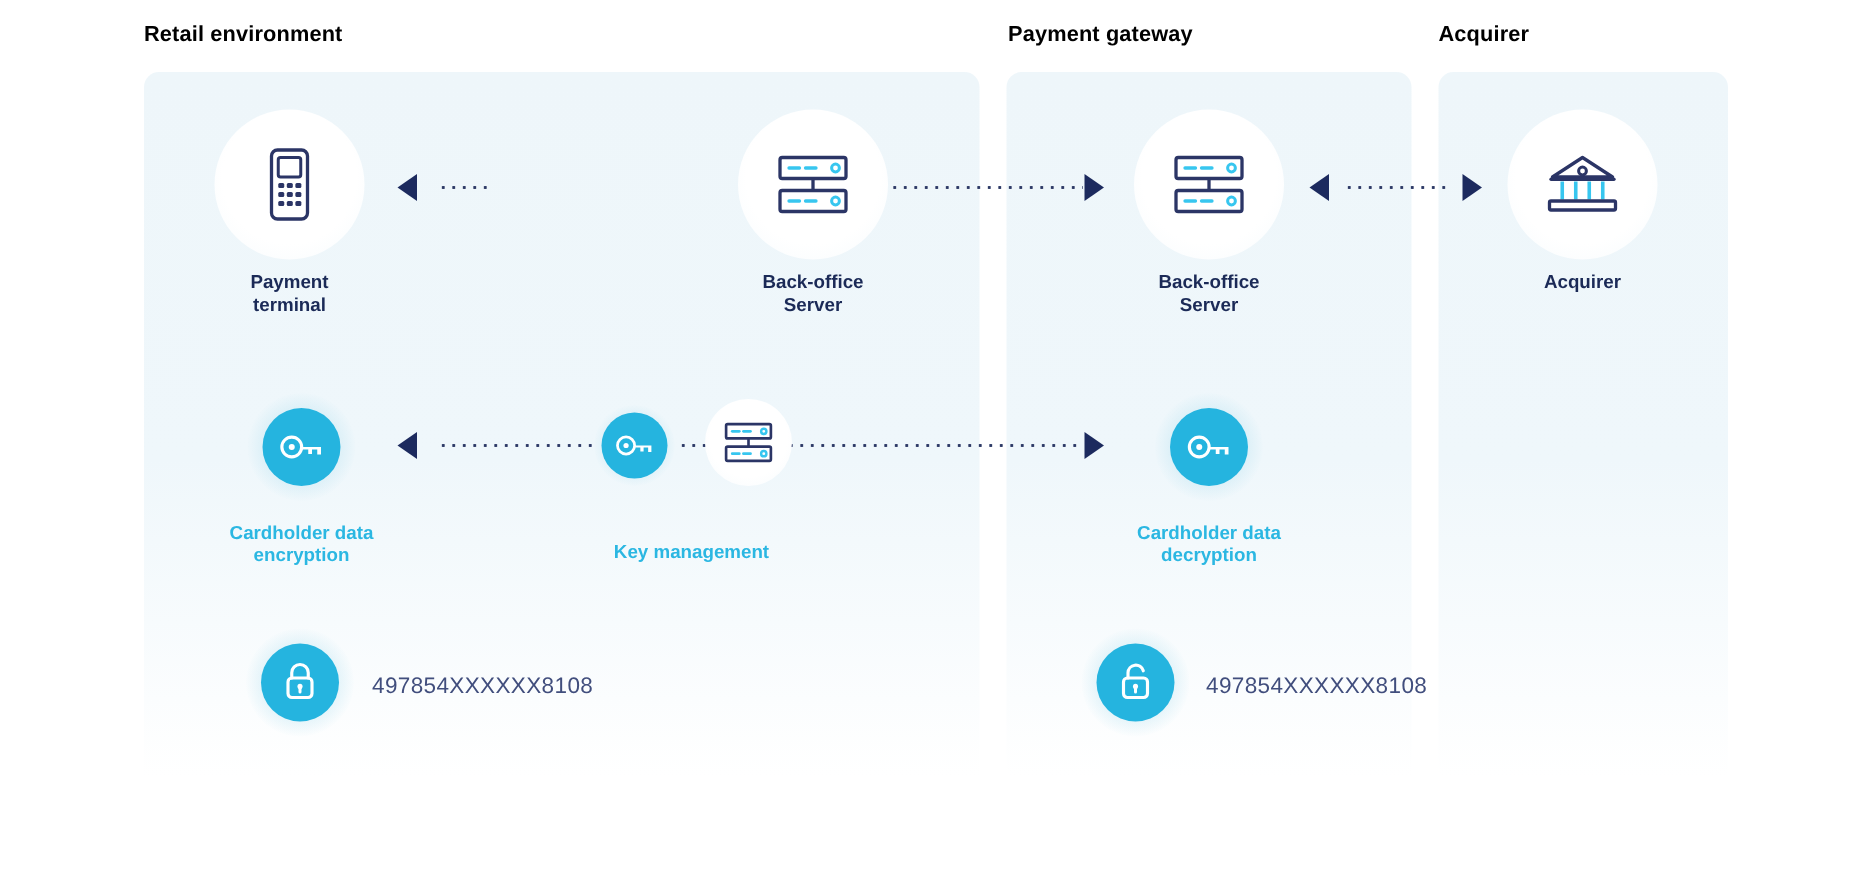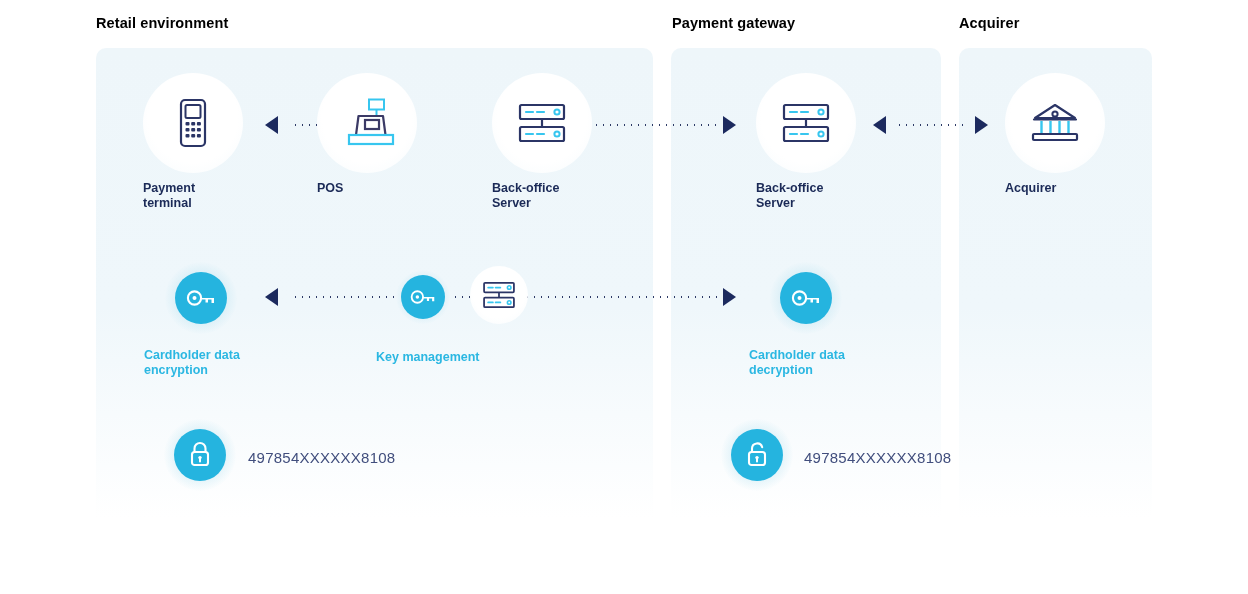--- a/index.html
+++ b/index.html
@@ -26,21 +26,21 @@
     position: absolute;
     top: 48px;
     border-radius: 10px 10px 0 0;
     background: linear-gradient(180deg, #eef6fa 0%, #eff7fb 55%, #f7fbfd 78%, #ffffff 100%);
   }
   .panel.p1 { left: 96px;  width: 557px; height: 470px; }
   .panel.p2 { left: 671px; width: 270px; height: 470px; }
   .panel.p3 { left: 959px; width: 193px; height: 470px; }
 
   
-  .node { position: absolute; }
+  .node { position: absolute; text-align: center; }
   .disc {
     position: relative;
     border-radius: 50%;
     background: radial-gradient(circle at 50% 45%, #ffffff 60%, #fbfdfe 78%, rgba(255,255,255,0) 100%);
     display: flex; align-items: center; justify-content: center;
   }
   .node-label {
     margin-top: 8px;
     font-size: 12.5px;
     font-weight: bold;
@@ -129,32 +129,20 @@
           <rect x="15.5" y="37" width="4" height="3.4" rx="1"></rect>
           <rect x="21.2" y="37" width="4" height="3.4" rx="1"></rect>
           <rect x="26.9" y="37" width="4" height="3.4" rx="1"></rect>
         </g>
       </svg>
     </div>
     <div class="node-label">Payment
 terminal</div>
   </div>
 
-  <div class="node" style="left:317px; top:73px; width:100px;">
-    <div class="disc" style="width:100px;height:100px;margin:0 auto;">
-      <svg width="56" height="52" viewBox="0 0 56 52">
-        <rect x="30" y="2.5" width="15" height="10" fill="none" stroke="#37c6ef" stroke-width="2"></rect>
-        <line x1="37.5" y1="12.5" x2="37.5" y2="19" stroke="#37c6ef" stroke-width="2"></line>
-        <path d="M17 38 L19.5 19 L44 19 L46.5 38 Z" fill="none" stroke="#3b3a66" stroke-width="2.2" stroke-linejoin="round"></path>
-        <rect x="26" y="23" width="14" height="9" fill="none" stroke="#3b3a66" stroke-width="2.2"></rect>
-        <rect x="10" y="38" width="44" height="9" fill="none" stroke="#37c6ef" stroke-width="2.2"></rect>
-      </svg>
-    </div>
-    <div class="node-label">POS</div>
-  </div>
 
   <div class="node" style="left:492px; top:73px; width:100px;">
     <div class="disc" style="width:100px;height:100px;margin:0 auto;">
       <svg width="56" height="50" viewBox="0 0 56 50">
         <rect x="6" y="7" width="44" height="14" rx="1.5" fill="none" stroke="#2b3566" stroke-width="2.2"></rect>
         <rect x="6" y="29" width="44" height="14" rx="1.5" fill="none" stroke="#2b3566" stroke-width="2.2"></rect>
         <line x1="28" y1="21" x2="28" y2="29" stroke="#2b3566" stroke-width="2.2"></line>
         <line x1="12" y1="14" x2="19" y2="14" stroke="#37c6ef" stroke-width="2.2" stroke-linecap="round"></line>
         <line x1="23" y1="14" x2="30" y2="14" stroke="#37c6ef" stroke-width="2.2" stroke-linecap="round"></line>
         <circle cx="43" cy="14" r="2.6" fill="none" stroke="#37c6ef" stroke-width="2"></circle>
@@ -243,21 +231,21 @@
         <line x1="12" y1="14" x2="19" y2="14" stroke="#37c6ef" stroke-width="2.6" stroke-linecap="round"></line>
         <line x1="23" y1="14" x2="30" y2="14" stroke="#37c6ef" stroke-width="2.6" stroke-linecap="round"></line>
         <circle cx="43" cy="14" r="2.6" fill="none" stroke="#37c6ef" stroke-width="2.4"></circle>
         <line x1="12" y1="36" x2="19" y2="36" stroke="#37c6ef" stroke-width="2.6" stroke-linecap="round"></line>
         <line x1="23" y1="36" x2="30" y2="36" stroke="#37c6ef" stroke-width="2.6" stroke-linecap="round"></line>
         <circle cx="43" cy="36" r="2.6" fill="none" stroke="#37c6ef" stroke-width="2.4"></circle>
       </svg>
     </div>
   </div>
 
-  <div class="node-label cyan" style="position:absolute; left:376px; top:342px; width:170px; text-align:left;">Key management</div>
+  <div class="node-label cyan" style="position:absolute; left:376px; top:353px; width:170px; text-align:center;">Key management</div>
 
   <div class="node" style="left:749px; top:262px; width:114px;">
     <div class="halo" style="width:72px;height:72px;margin:0 auto;">
       <div class="cyanball" style="width:52px;height:52px;">
         <svg width="30" height="20" viewBox="0 0 30 20">
           <circle cx="8.5" cy="10" r="6.6" fill="none" stroke="#ffffff" stroke-width="2.1"></circle>
           <circle cx="8.5" cy="10" r="2" fill="#ffffff"></circle>
           <path d="M15 10 L28 10 L28 15 L25.5 15 L25.5 11.6 L22 11.6 L22 14.6 L19.5 14.6 L19.5 11.6 L15 11.6 Z" fill="#ffffff"></path>
         </svg>
       </div>

